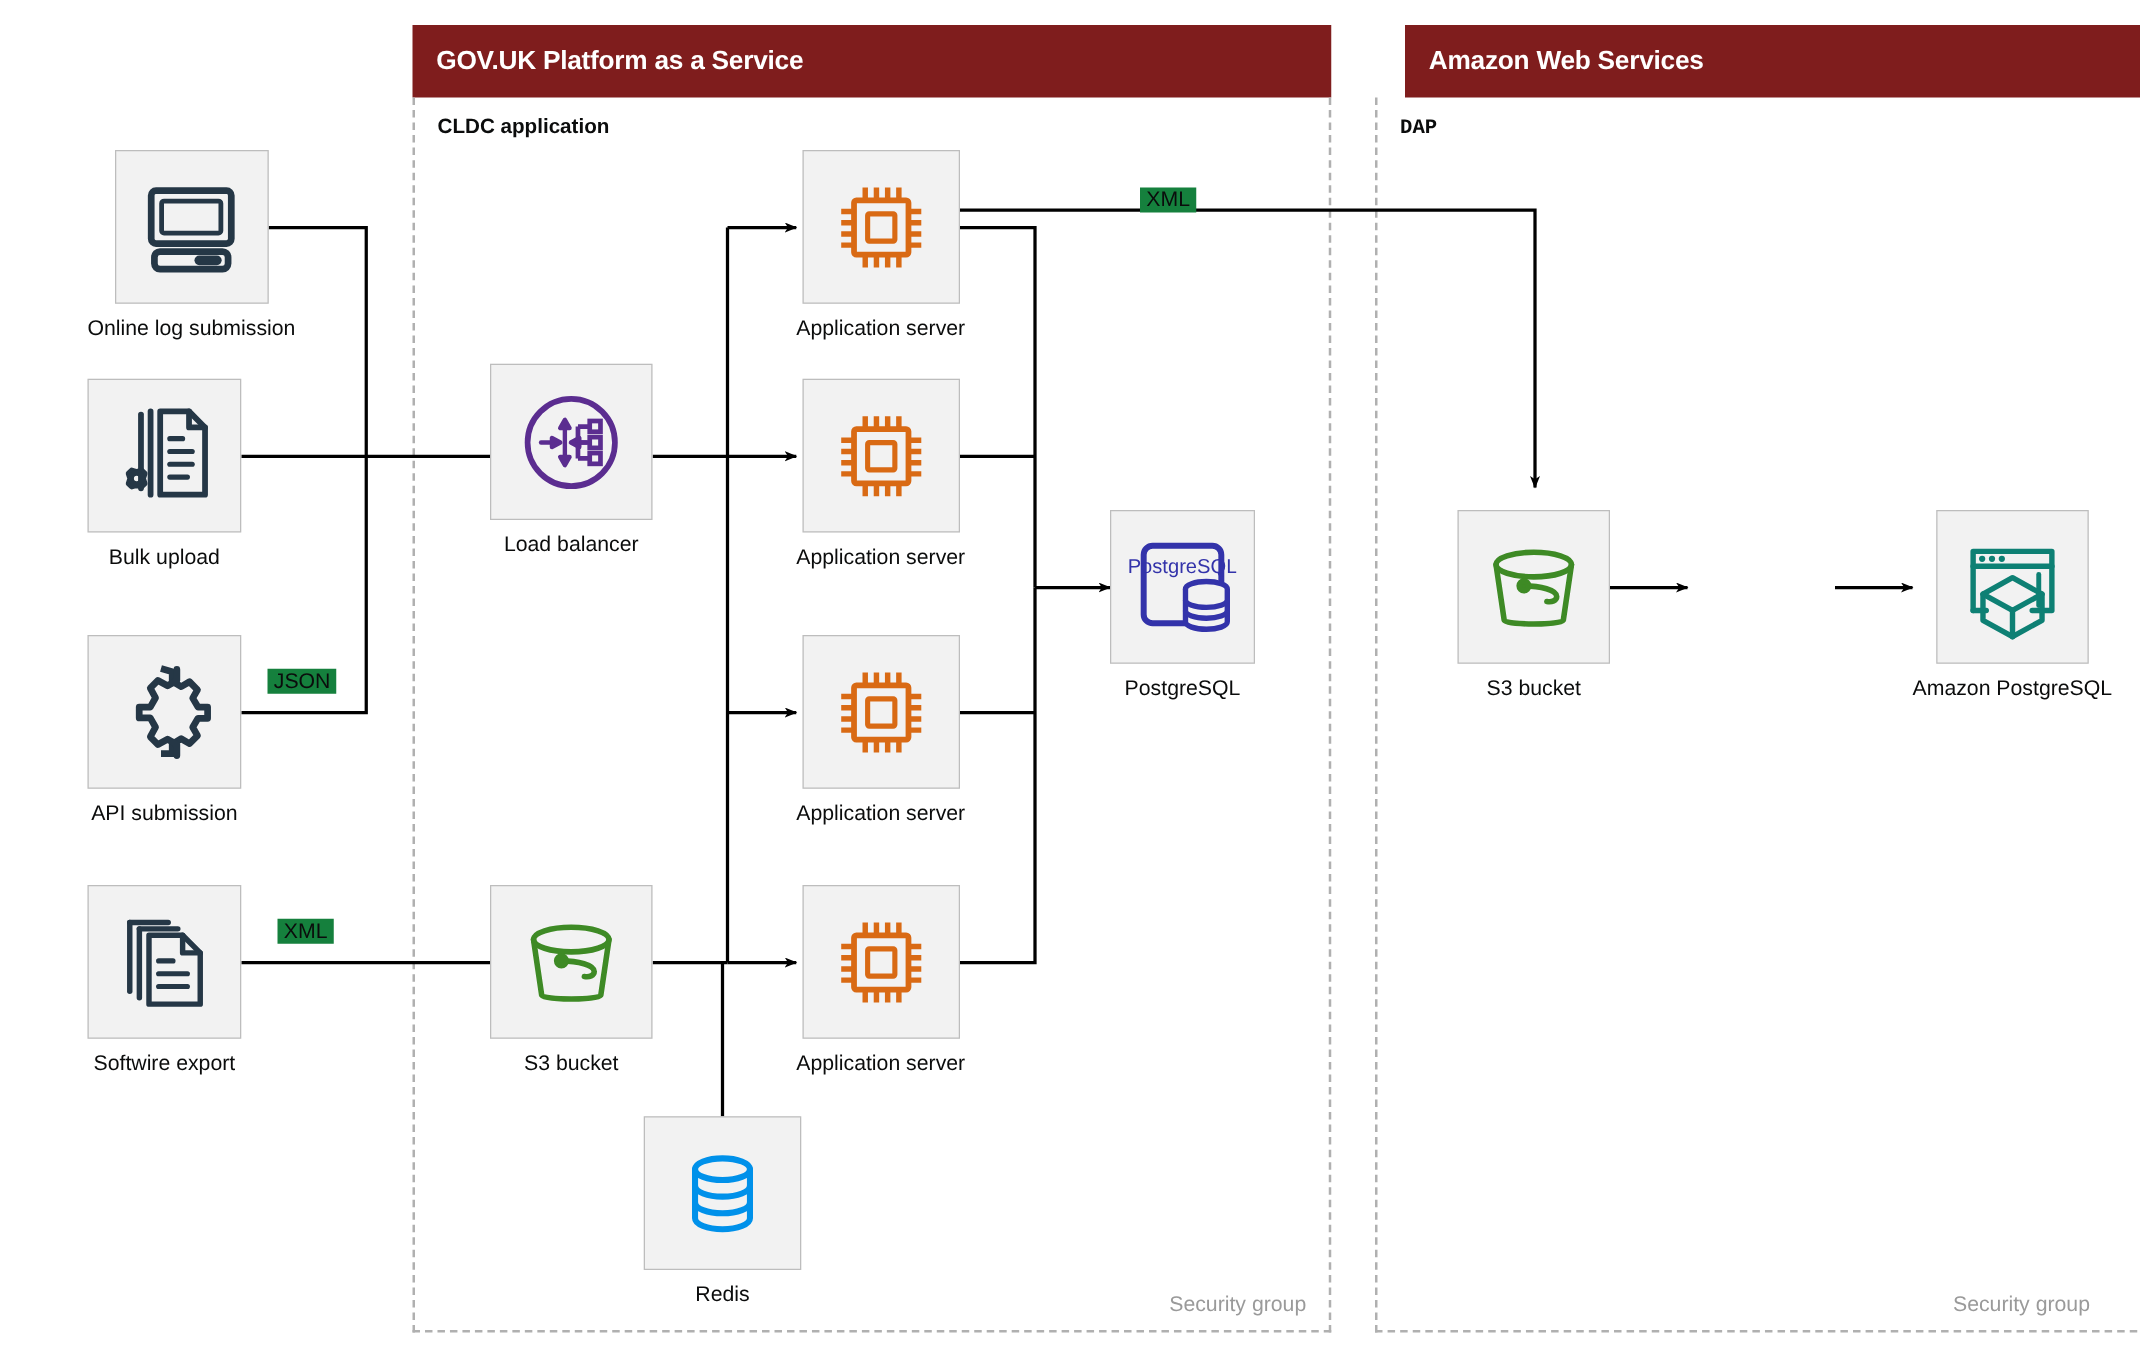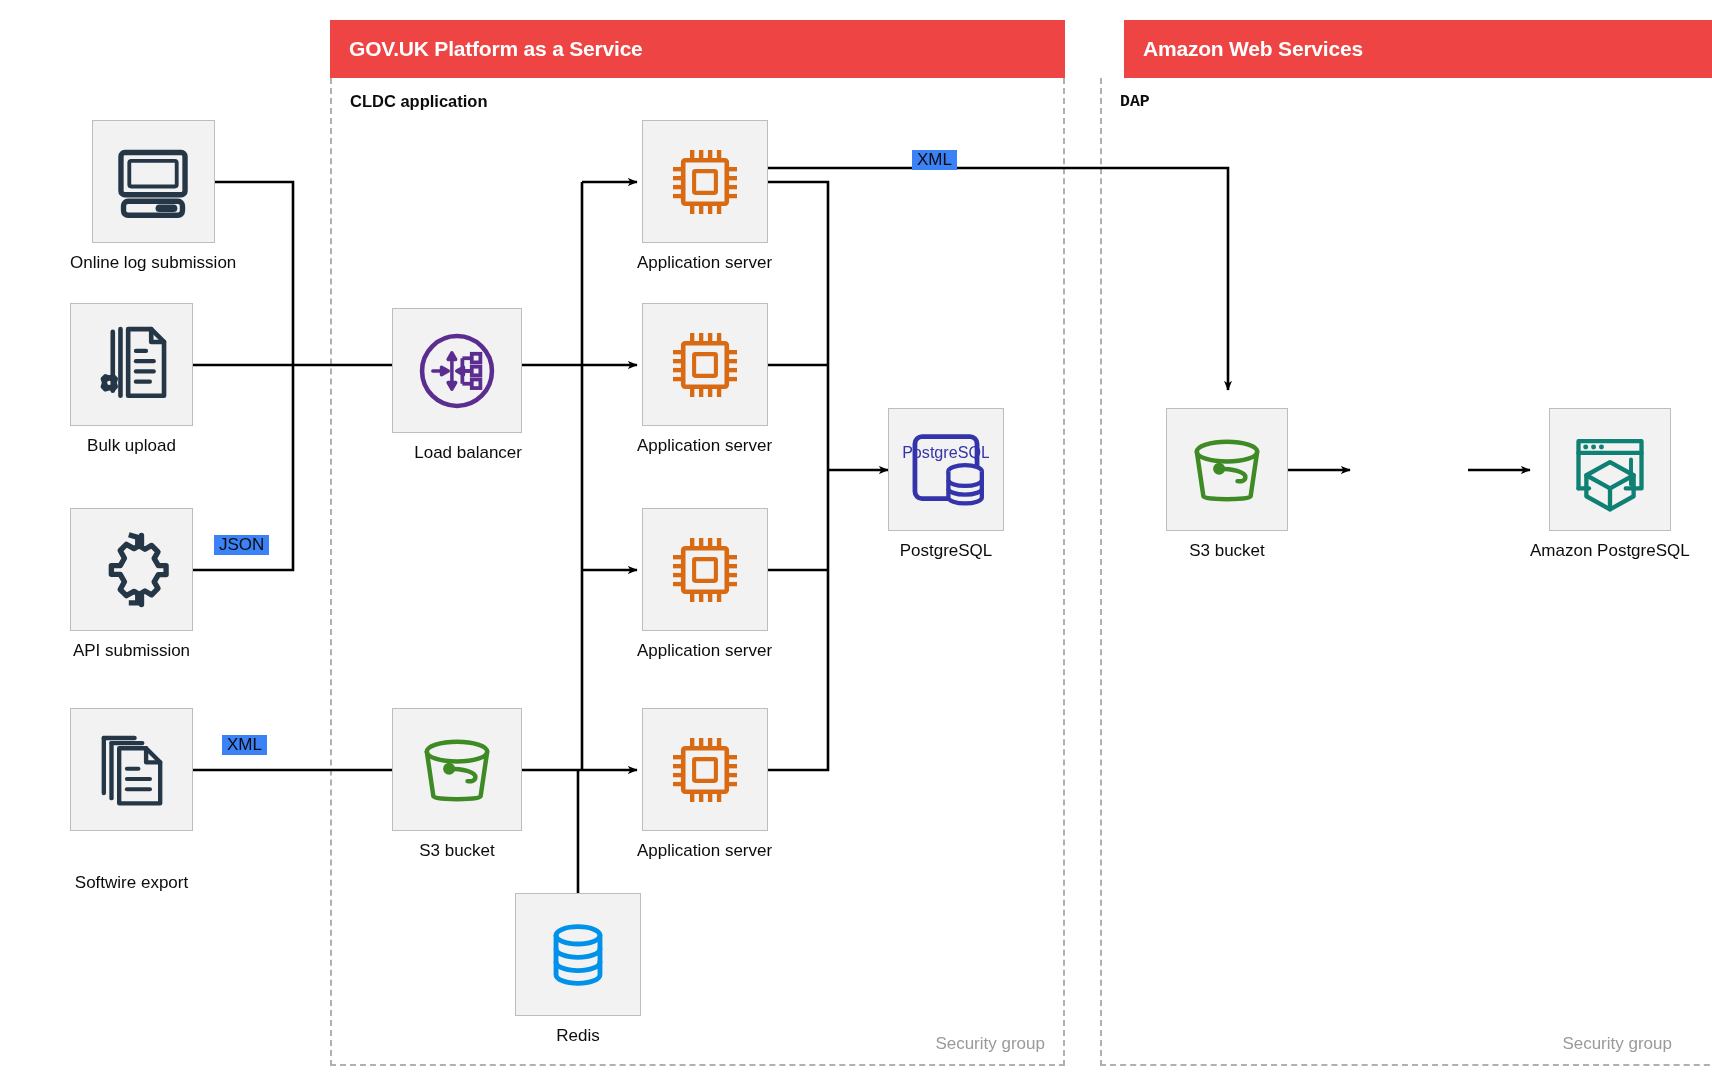--- a/index.html
+++ b/index.html
@@ -25,21 +25,21 @@
     position: absolute;
     left: 0; top: 0;
     width: 1712px;
     height: 1082px;
     pointer-events: none;
   }
 
   
   .group-header {
     position: absolute;
-    background: #ef4444;
+    background: #7f1d1d;
     color: #ffffff;
     font-weight: bold;
     font-size: 21px;
     display: flex;
     align-items: center;
     padding-left: 19px;
     box-sizing: border-box;
     letter-spacing: -0.2px;
   }
   .group-dashed {
@@ -84,21 +84,21 @@
     white-space: nowrap;
     text-align: center;
     line-height: 1.2;
   }
 
   
   .edge-label {
     position: absolute;
     font-size: 17px;
     color: #0b0c0c;
-    background: #3b82f6;
+    background: #15803d;
     padding: 0 5px;
     white-space: nowrap;
   }
 </style>
 </head>
 <body>
 
 <div id="canvas">
 
   <div class="group-header" style="left:330px; top:20px; width:735px; height:58px;">
@@ -206,40 +206,40 @@
         </g>
         <g fill="none" stroke="#253746" stroke-width="4.2" stroke-linejoin="round" stroke-linecap="round">
           <path d="M39.4 9.7 L39.4 16.6 L33.6 19.9 L27.6 16.6 L22.8 21.4 L26.1 27.4 L22.8 33.2 L15.9 33.2
                    L15.9 40.0 L22.8 40.0 L26.1 45.8 L22.8 51.8 L27.6 56.6 L33.6 53.3 L39.4 56.6 L39.4 63.5" transform="translate(0,-4.6)"></path>
         </g>
       </svg>
     </div>
     <div class="caption">API submission</div>
   </div>
 
-  <div class="node" style="left:70px; top:708px;gap:32px;">
+  <div class="node" style="left:70px; top:708px;">
     <div class="tile" style="width:123px;height:123px;">
       <svg width="82" height="82" viewBox="0 0 64 64">
         <g fill="none" stroke="#253746" stroke-width="3.4" stroke-linejoin="round" stroke-linecap="round">
           <path d="M10 7 L34 7"></path>
           <path d="M10 7 L10 50"></path>
           <path d="M16 11 L16 54"></path>
           <path d="M16 11 L40 11"></path>
           <path d="M22 15 L43 15 L54 26 L54 58 L22 58 Z" fill="#f2f2f2"></path>
           <path d="M43 15 L43 26 L54 26"></path>
           <line x1="28" y1="31" x2="37" y2="31" stroke-width="3.2"></line>
           <line x1="28" y1="39" x2="46" y2="39" stroke-width="3.2"></line>
           <line x1="28" y1="47" x2="46" y2="47" stroke-width="3.2"></line>
         </g>
       </svg>
     </div>
     <div class="caption">Softwire export</div>
   </div>
 
-  <div class="node" style="left:392px; top:308px;align-items:flex-end;">
+  <div class="node" style="left:392px; top:291px;">
     <div class="tile" style="width:130px;height:125px;">
       <svg width="86" height="86" viewBox="0 0 64 64">
         <circle cx="32" cy="32" r="26" fill="none" stroke="#5B2D90" stroke-width="3.4"></circle>
         <g fill="#5B2D90" stroke="#5B2D90" stroke-width="2.6" stroke-linecap="round" stroke-linejoin="round">
           <line x1="14" y1="32" x2="21" y2="32"></line>
           <path d="M25.5 32 L20.5 29.3 L20.5 34.7 Z"></path>
           <line x1="28.2" y1="22" x2="28.2" y2="42"></line>
           <path d="M28.2 18.5 L25.4 23.4 L31.0 23.4 Z"></path>
           <path d="M28.2 45.5 L25.4 40.6 L31.0 40.6 Z"></path>
           <line x1="41" y1="32" x2="35" y2="32"></line>

